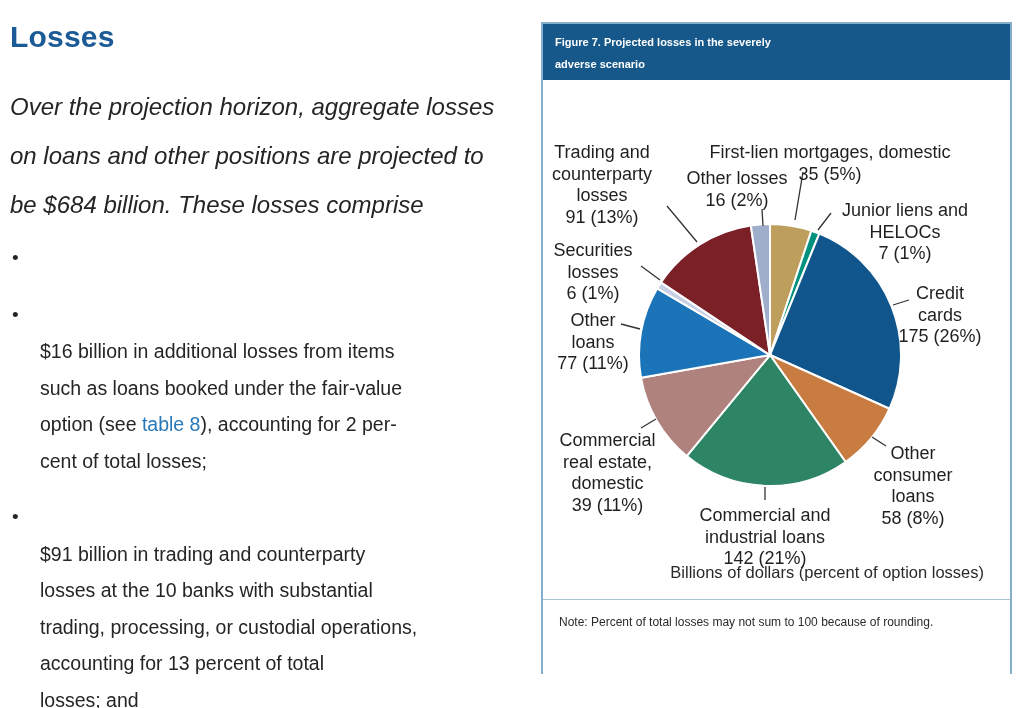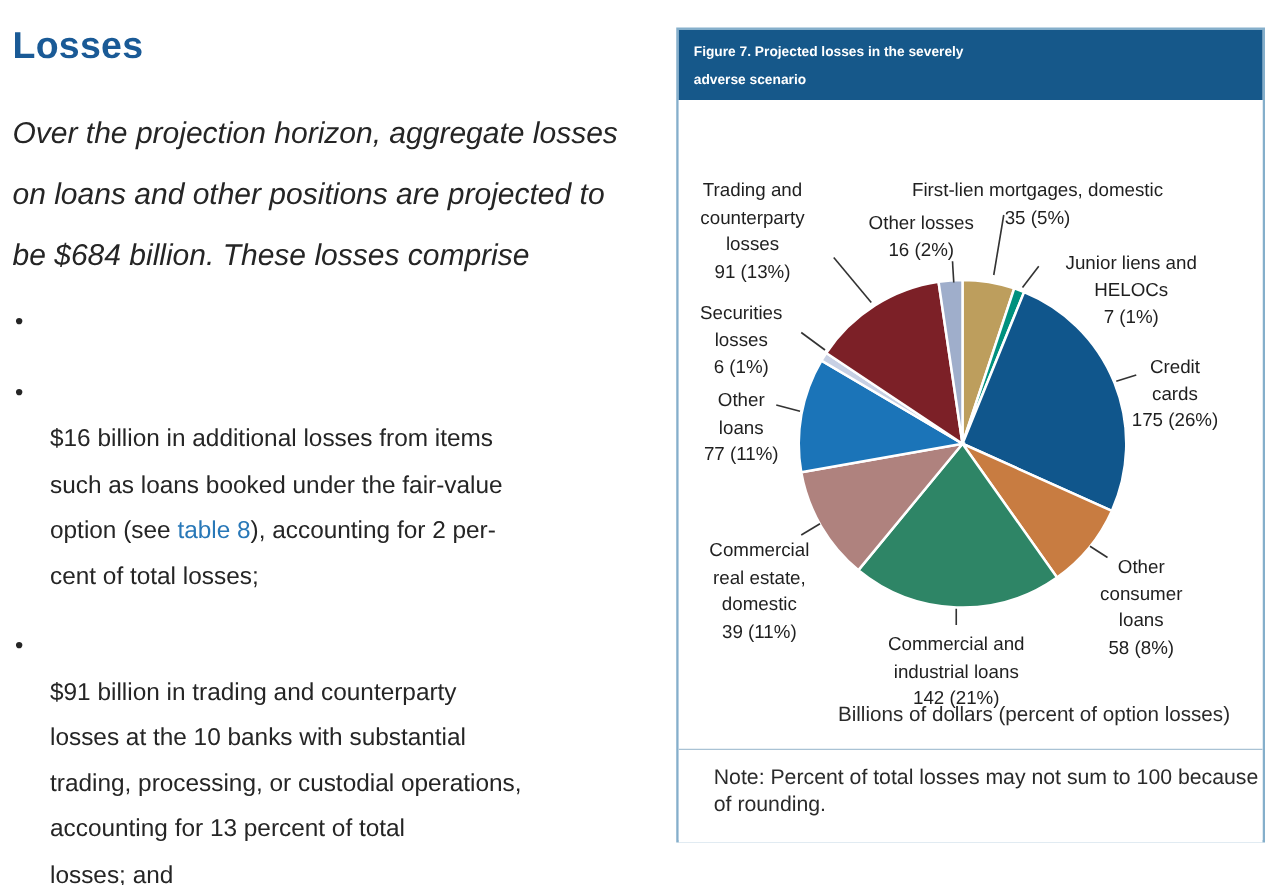--- a/index.html
+++ b/index.html
@@ -82,21 +82,21 @@
     background: #ffffff;
   }
   .pie-svg {
     position: absolute;
     left: 0; top: 0;
     width: 467px;
     height: 594px;
   }
   .pie-label {
     position: absolute;
-    font-size: 15px;
+    font-size: 18px;
     line-height: 21.5px;
     color: #1f1f1f;
     text-align: center;
     white-space: pre-line;
   }
   .lbl-0 { left: 152px; top: 62px;  width: 270px; } 
   .lbl-1 { left: 287px; top: 120px; width: 150px; } 
   .lbl-2 { left: 342px; top: 203px; width: 110px; } 
   .lbl-3 { left: 315px; top: 363px; width: 110px; } 
   .lbl-4 { left: 137px; top: 425px; width: 170px; } 
@@ -114,24 +114,24 @@
     color: #2a2a2a;
   }
   .note-divider {
     position: absolute;
     left: 0; right: 0;
     top: 519px;
     border-top: 1.5px solid #a9c2d4;
   }
   .figure-note {
     position: absolute;
-    left: 28px;
+    left: 16px;
     top: 531px;
     width: 445px;
-    font-size: 17px;
+    font-size: 12px;
     line-height: 22px;
     color: #2a2a2a;
   }
 </style>
 </head>
 <body>
 
 <div class="page">
 
   <div class="left-col">

